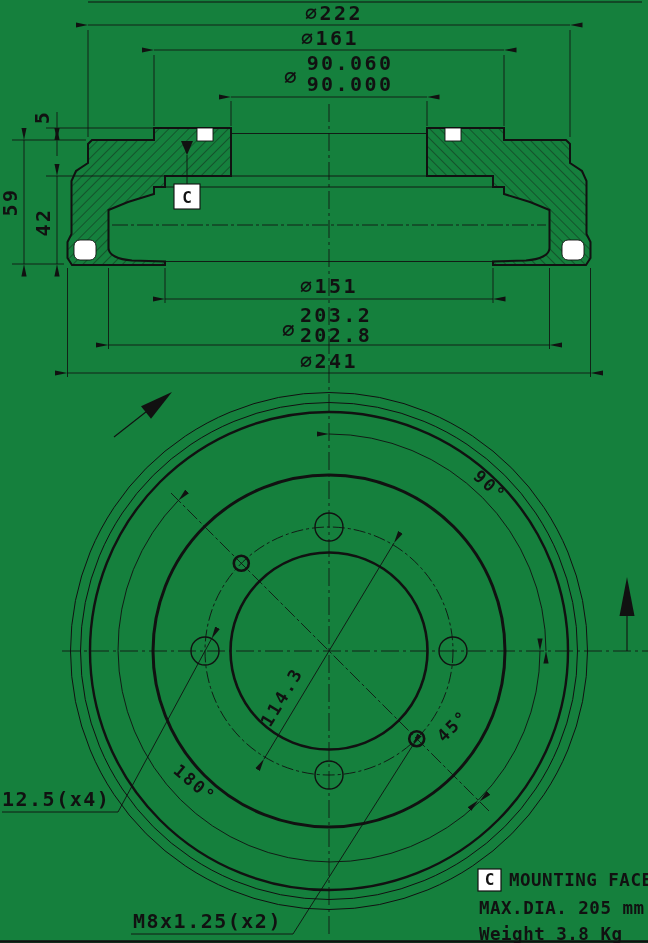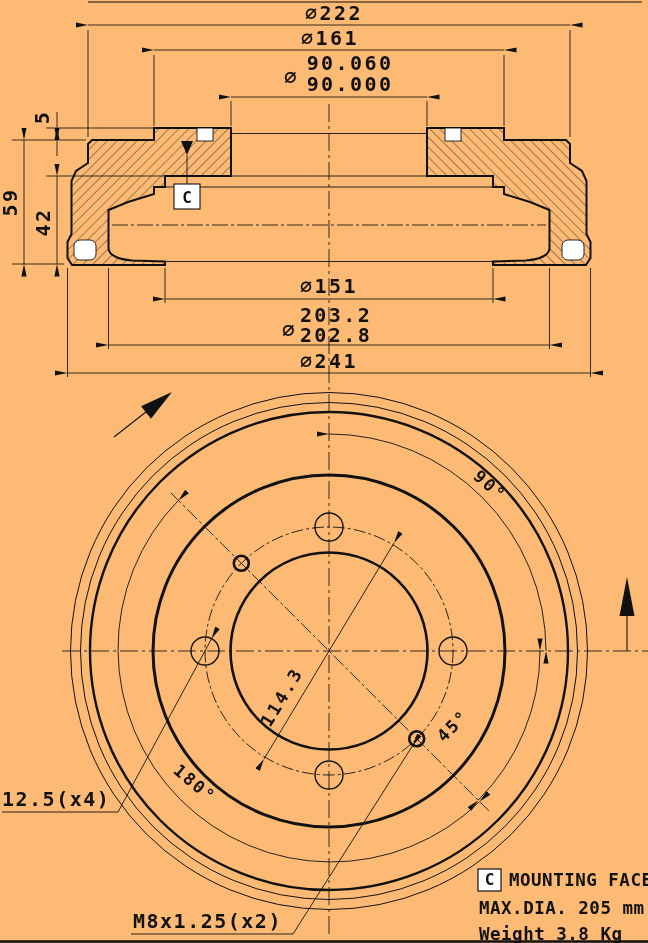--- a/index.html
+++ b/index.html
@@ -1,19 +1,19 @@
 <!DOCTYPE html>
 <html><head>
 <meta charset="utf-8">
 <style>
   html,body{margin:0;padding:0;background:#ffffff;}
   .sheet{
     position:relative;
     width:648px;height:943px;
-    background:#fdba74;
+    background:#15803d;
     font-family:"DejaVu Sans Mono", monospace;
     overflow:hidden;
   }
   svg{position:absolute;left:0;top:0;}
   text{
     font-family:"DejaVu Sans Mono", monospace;
     font-weight:700;
     fill:#111;
   }
   .dimtxt{font-size:20px;letter-spacing:2.4px;}

